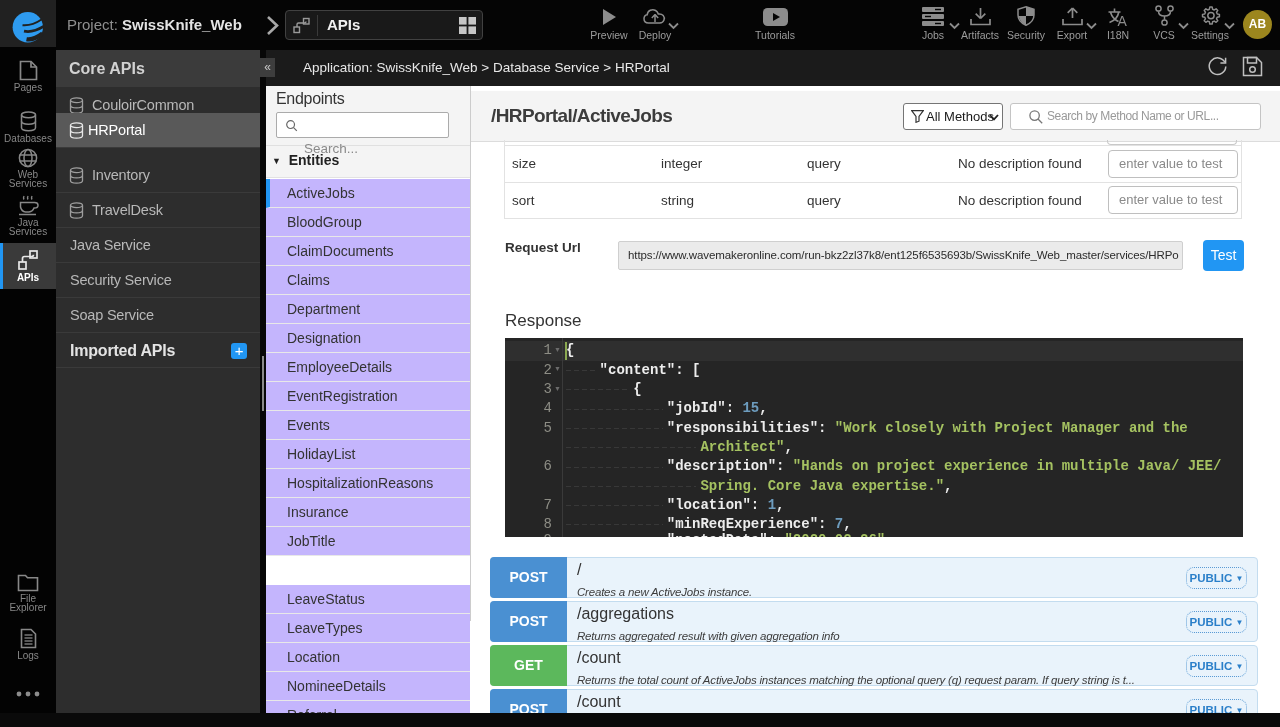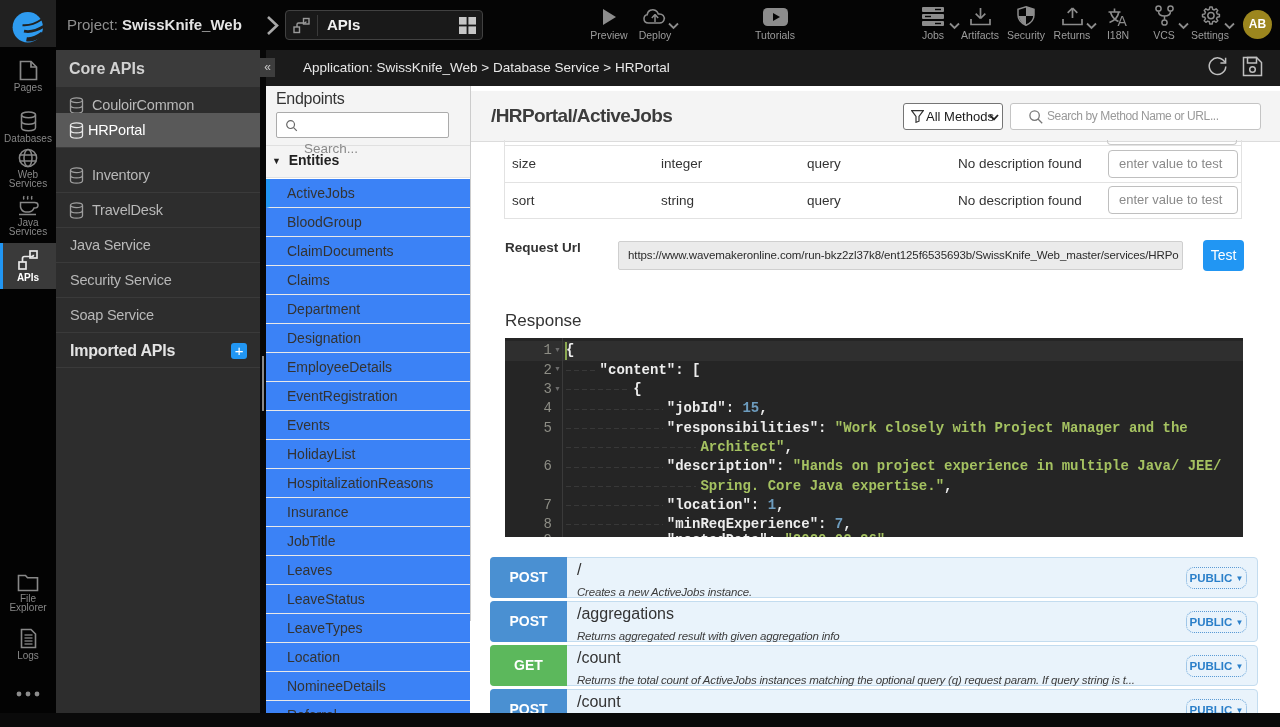--- a/index.html
+++ b/index.html
@@ -52,21 +52,21 @@
   #endpoints { left:266px; top:86px; width:205px; height:535px; background:#fff;
     border-right:1px solid #cccccc; }
   #epHead { position:absolute; left:0; top:0; width:204px; height:92px; background:#f4f4f4; border-bottom:1px solid #e2e2e2; }
   #epHead:before { content:""; position:absolute; left:0; top:59px; width:204px; height:1px; background:#e0e0e0; }
   #epTitle { position:absolute; left:10px; top:4px; font-size:16px; letter-spacing:-0.3px; color:#333; }
   #epSearch { position:absolute; left:10px; top:26px; width:173px; height:26px; background:#fff;
     border:1px solid #ababab; border-radius:2px; }
   #epSearch span { position:absolute; left:27px; top:0; line-height:24px; font-size:13.5px; color:#8a8a8a;margin-top:24px; }
   #epEntities { position:absolute; left:6px; top:66px; font-size:14px; font-weight:700; color:#222; }
   .epRow { position:absolute; left:0; width:204px; height:29px; line-height:28px; font-size:14px;
-    color:#333; padding-left:21px; border-bottom:1px solid #e8e8e8; background:#3b82f6; }
+    color:#333; padding-left:21px; border-bottom:1px solid #e8e8e8; background:#c4b5fd; }
   .epRow.sel { border-left:4px solid #2196f3; padding-left:17px; }
 
   
   #main { left:471px; top:86px; width:809px; height:627px; background:#fff; }
   #mainHead { position:absolute; left:0; top:5px; width:809px; height:51px; background:#f4f4f4;
     border-bottom:1px solid #dcdcdc; }
   #mhTitle { position:absolute; left:20px; top:14px; font-size:19px; letter-spacing:-0.6px; font-weight:700; color:#3c3c3c; }
   #allMethods { position:absolute; left:432px; top:12px; width:100px; height:27px; background:#fff;
     border:1px solid #757575; border-radius:3px; }
   #allMethods span { position:absolute; left:22px; top:0; line-height:25px; font-size:13px; color:#1a1a1a; }
@@ -175,21 +175,21 @@
       <path d="M9 0.8 L17 3.2 V9 Q17 10 16.8 10 L9 10 Z" fill="#8c8c8c"></path>
       <path d="M9 10 L9 19.2 Q3 16.5 1.6 10 Z" fill="#8c8c8c"></path>
     </svg>
     <div class="cap">Security</div>
   </div>
   <div class="tbItem" style="left:1049px;width:46px;">
     <svg width="21" height="19" style="margin:7px auto 0" viewBox="0 0 21 19">
       <path d="M10.5 11 V1.5 M10.5 1 L5.7 5.8 M10.5 1 L15.3 5.8" fill="none" stroke="#8c8c8c" stroke-width="1.7"></path>
       <path d="M1 12 V17.5 H20 V12" fill="none" stroke="#8c8c8c" stroke-width="1.7"></path>
     </svg>
-    <div class="cap">Returns</div>
+    <div class="cap">Export</div>
   </div>
   <svg class="abs" style="left:1085px;top:22px" width="13" height="8" viewBox="0 0 13 8">
       <path d="M2 1.5 L6.5 6 L11 1.5" fill="none" stroke="#8c8c8c" stroke-width="1.8"></path>
     </svg>
   <div class="tbItem" style="left:1096px;width:44px;">
     <svg width="20" height="19" style="margin:7px auto 0" viewBox="0 0 20 19">
       <path d="M0.5 5 H12.5 M6.5 1.5 V5 M10.8 5 Q9.5 12.5 1.5 15.5 M2.5 5.3 Q4.5 12 10.5 14.5" fill="none" stroke="#8c8c8c" stroke-width="1.6"></path>
       <text x="9.5" y="19" font-family="Liberation Sans" font-size="14" fill="#8c8c8c">A</text>
     </svg>
     <div class="cap">I18N</div>
@@ -355,21 +355,20 @@
     <div class="epRow" style="top:180px;">Claims</div>
     <div class="epRow" style="top:209px;">Department</div>
     <div class="epRow" style="top:238px;">Designation</div>
     <div class="epRow" style="top:267px;">EmployeeDetails</div>
     <div class="epRow" style="top:296px;">EventRegistration</div>
     <div class="epRow" style="top:325px;">Events</div>
     <div class="epRow" style="top:354px;">HolidayList</div>
     <div class="epRow" style="top:383px;">HospitalizationReasons</div>
     <div class="epRow" style="top:412px;">Insurance</div>
     <div class="epRow" style="top:441px;">JobTitle</div>
-    <div class="epRow" style="top:470px;">Leaves</div>
     <div class="epRow" style="top:499px;">LeaveStatus</div>
     <div class="epRow" style="top:528px;">LeaveTypes</div>
     <div class="epRow" style="top:557px;">Location</div>
     <div class="epRow" style="top:586px;">NomineeDetails</div>
     <div class="epRow" style="top:615px;">Referral</div>
   </div>
   <div class="abs" id="main">
     <div id="mainHead">
       <div id="mhTitle">/HRPortal/ActiveJobs</div>
       <div id="allMethods">

